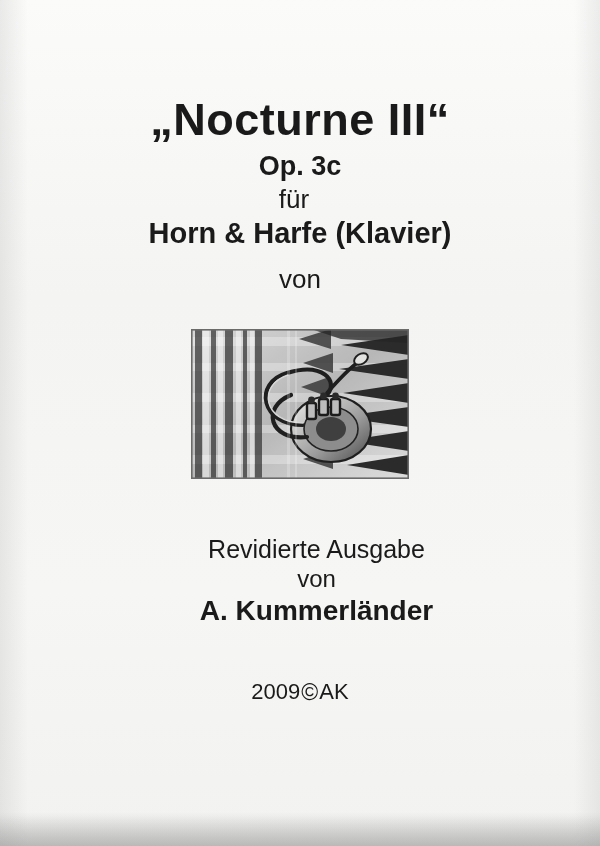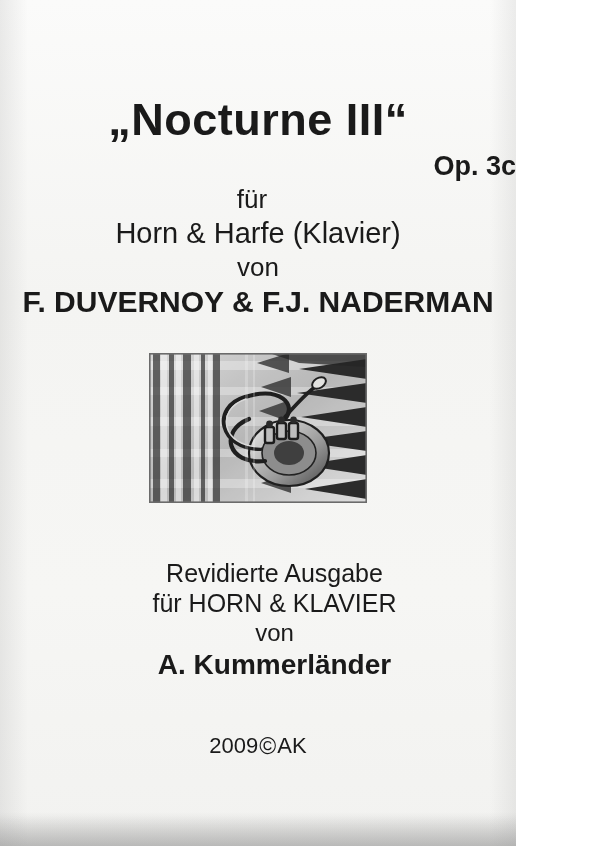--- a/index.html
+++ b/index.html
@@ -9,21 +9,21 @@
   }
   body {
     width: 600px;
     height: 846px;
     font-family: "Liberation Sans", sans-serif;
     color: #1a1a1a;
     overflow: hidden;
   }
   .page {
     position: relative;
-    width: 516px;
+    width: 600px;
     height: 846px;
     background: #f7f7f5;
     background-image:
       linear-gradient(180deg, #fbfbfa 0%, #f4f4f2 35%, #f6f6f4 70%, #f2f2f0 100%);
     box-sizing: border-box;
     overflow: hidden;
   }
   
   .page:before {
     content: "";
@@ -56,31 +56,30 @@
     font-size: 45px;
     font-weight: 700;
     letter-spacing: 0.5px;
     line-height: 1.05;
     margin: 0 0 8px 0;
   }
   .opus {
     font-size: 27px;
     font-weight: 600;
     margin: 0 0 2px 0;
-    text-align: right;
   }
   .fuer {
     font-size: 26px;
     font-weight: 400;
     margin: 0 12px 2px 0;
   }
   .instruments {
     font-size: 29px;
-    font-weight: 400;
-    margin: 0 0 2px 0;
+    font-weight: 700;
+    margin: 0 0 14px 0;
   }
   .von {
     font-size: 26px;
     font-weight: 400;
     margin: 0 0 2px 0;
   }
   .composers {
     font-size: 30px;
     font-weight: 700;
     letter-spacing: 0px;
@@ -145,21 +144,20 @@
 
 <div class="page">
 
   <div class="content">
 
     <h1 class="title">„Nocturne III“</h1>
     <div class="opus">Op. 3c</div>
     <div class="fuer">für</div>
     <div class="instruments">Horn &amp; Harfe (Klavier)</div>
     <div class="von">von</div>
-    <div class="composers">F. DUVERNOY &amp; F.J. NADERMAN</div>
 
     <div class="artwork-wrap">
       <svg class="artwork" viewBox="0 0 218 150" xmlns="http://www.w3.org/2000/svg">
         <defs>
           <linearGradient id="bgGrad" x1="0" y1="0" x2="1" y2="1">
             <stop offset="0%" stop-color="#cfcfcf"></stop>
             <stop offset="50%" stop-color="#a8a8a8"></stop>
             <stop offset="100%" stop-color="#d6d6d6"></stop>
           </linearGradient>
           <linearGradient id="bellGrad" x1="0" y1="0" x2="1" y2="1">
@@ -249,21 +247,20 @@
             <rect x="104" y="0" width="2" height="150"></rect>
           </g>
 
           <rect x="0.8" y="0.8" width="216.4" height="148.4" fill="none" stroke="#6b6b6b" stroke-width="1.6"></rect>
         </g>
       </svg>
     </div>
 
     <div class="edition">
       <div class="edition-line1">Revidierte Ausgabe</div>
-      <div class="edition-line2">für HORN &amp; KLAVIER</div>
       <div class="edition-von">von</div>
       <div class="editor">A. Kummerländer</div>
     </div>
 
     <div class="copyright">
       <span>2009</span>
       <span class="c-symbol">©</span>
       <span>AK</span>
     </div>
 

